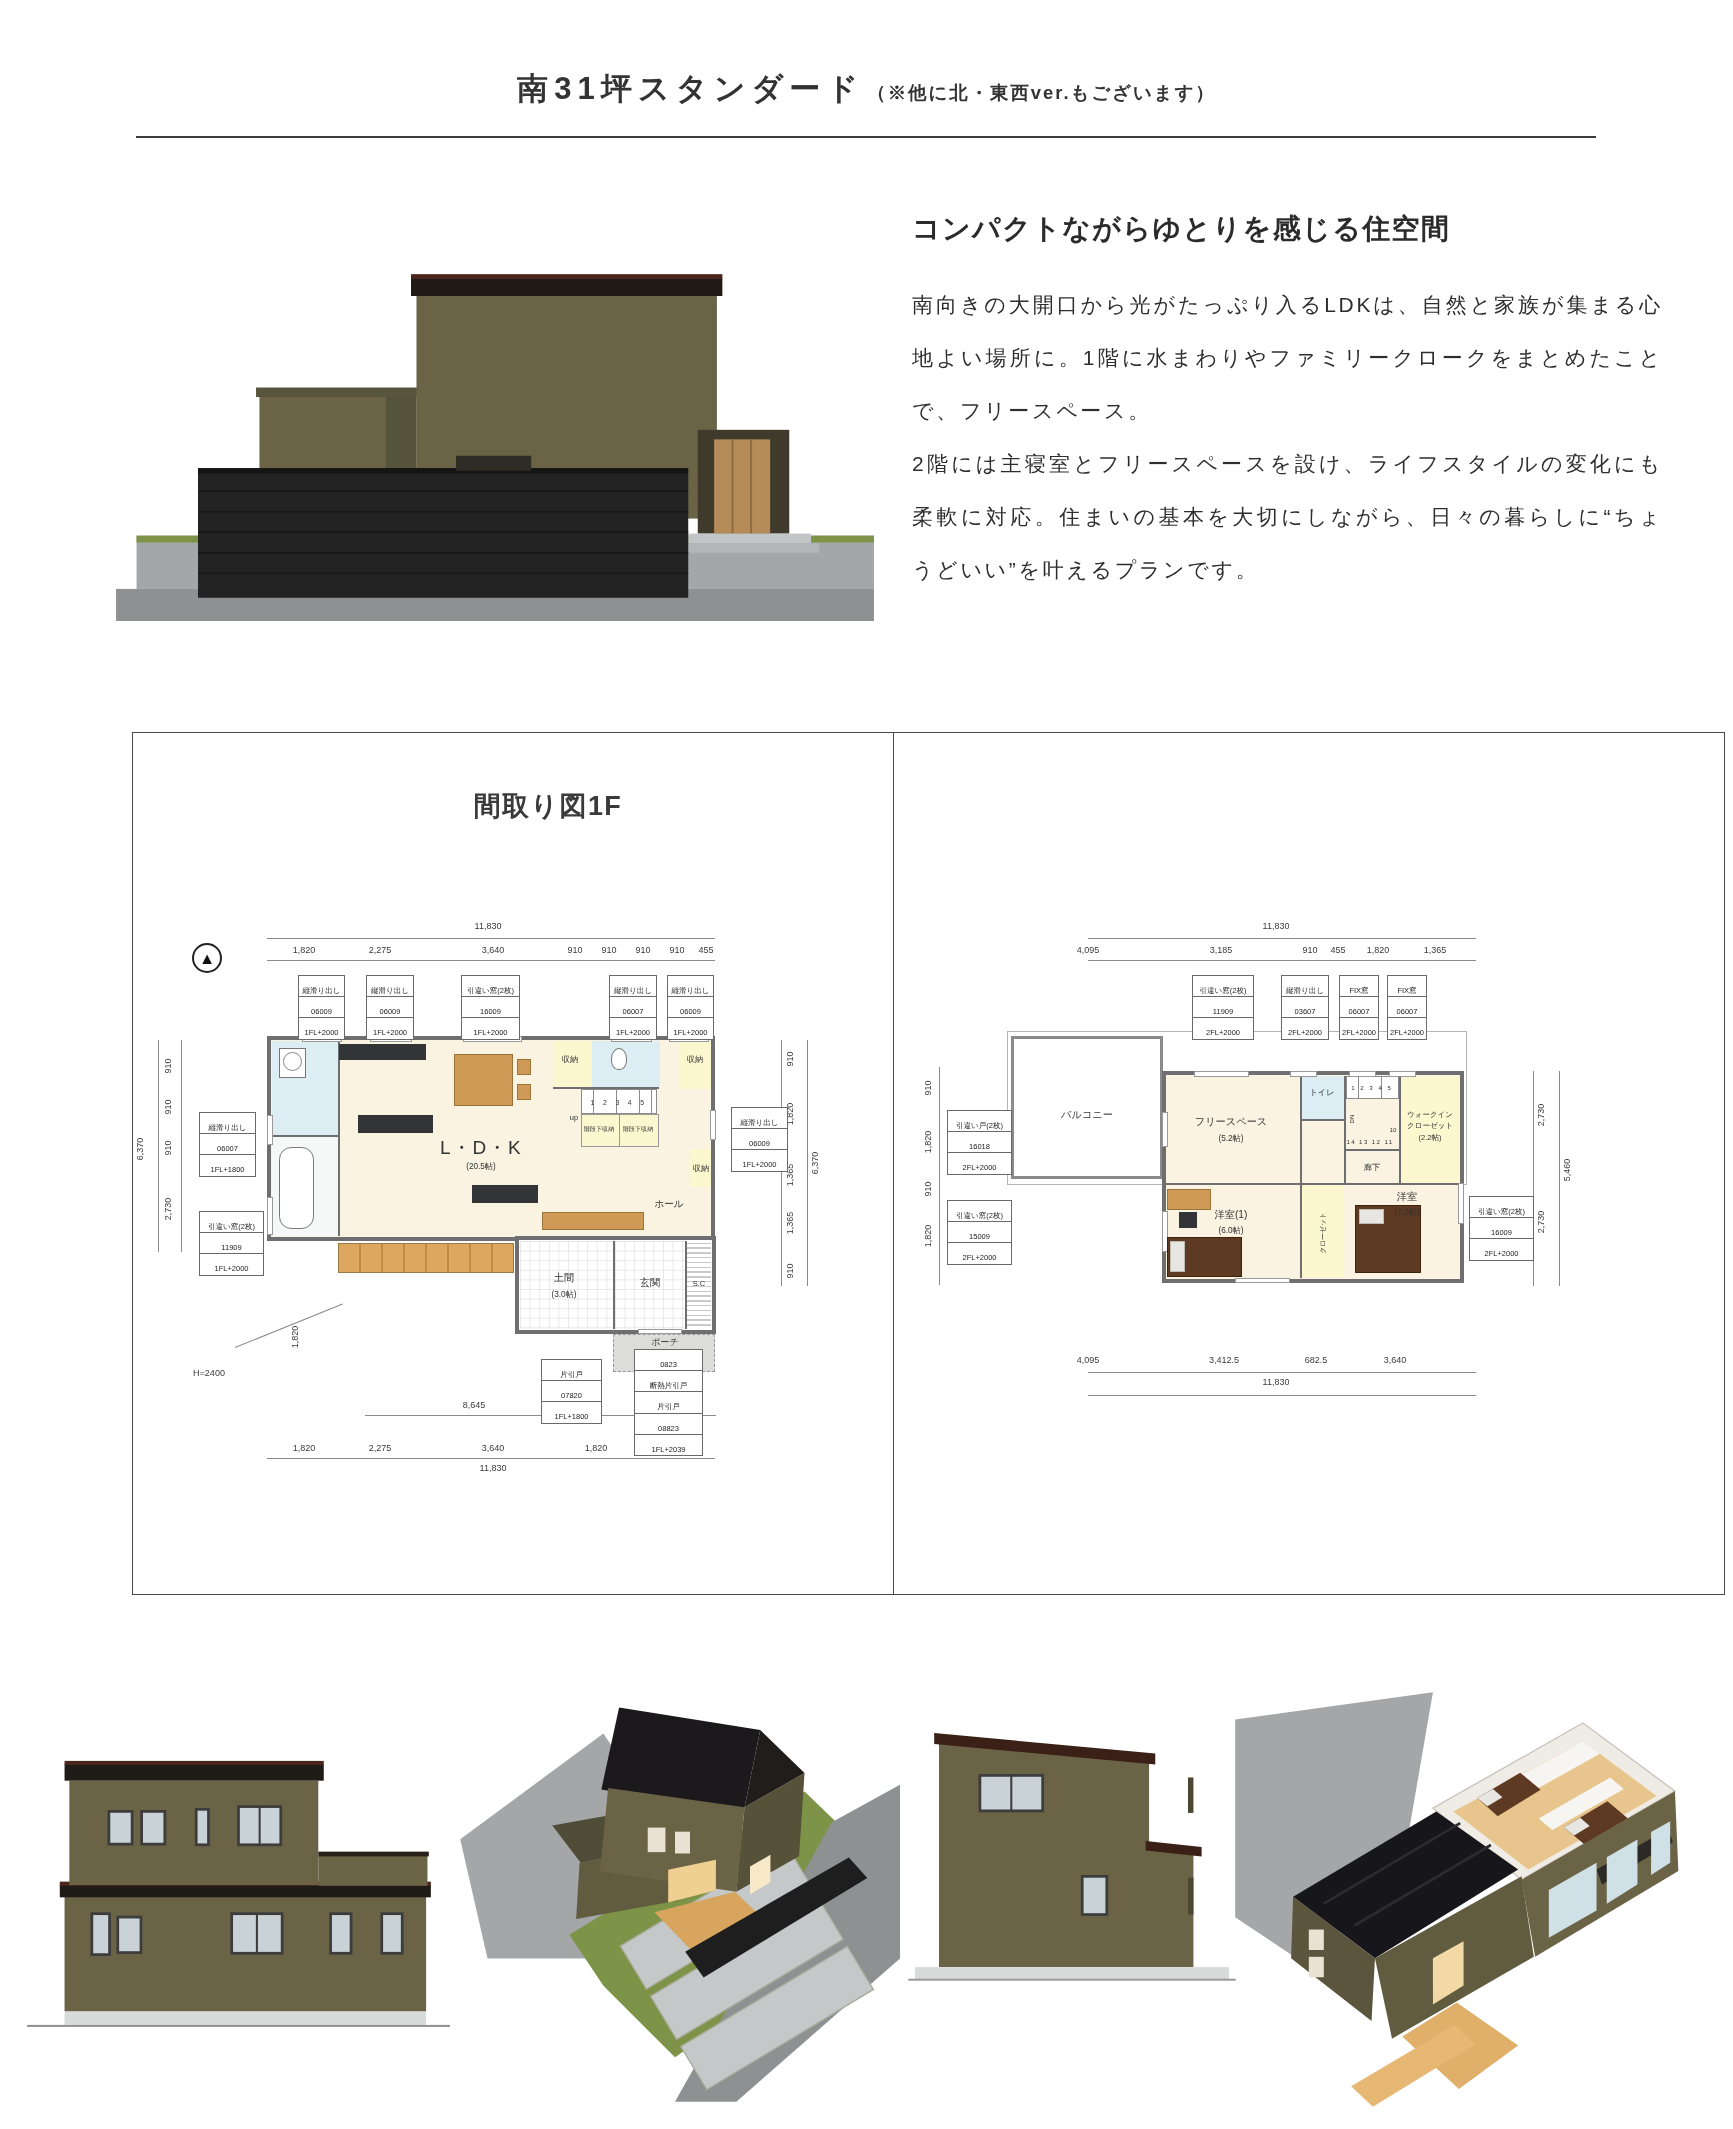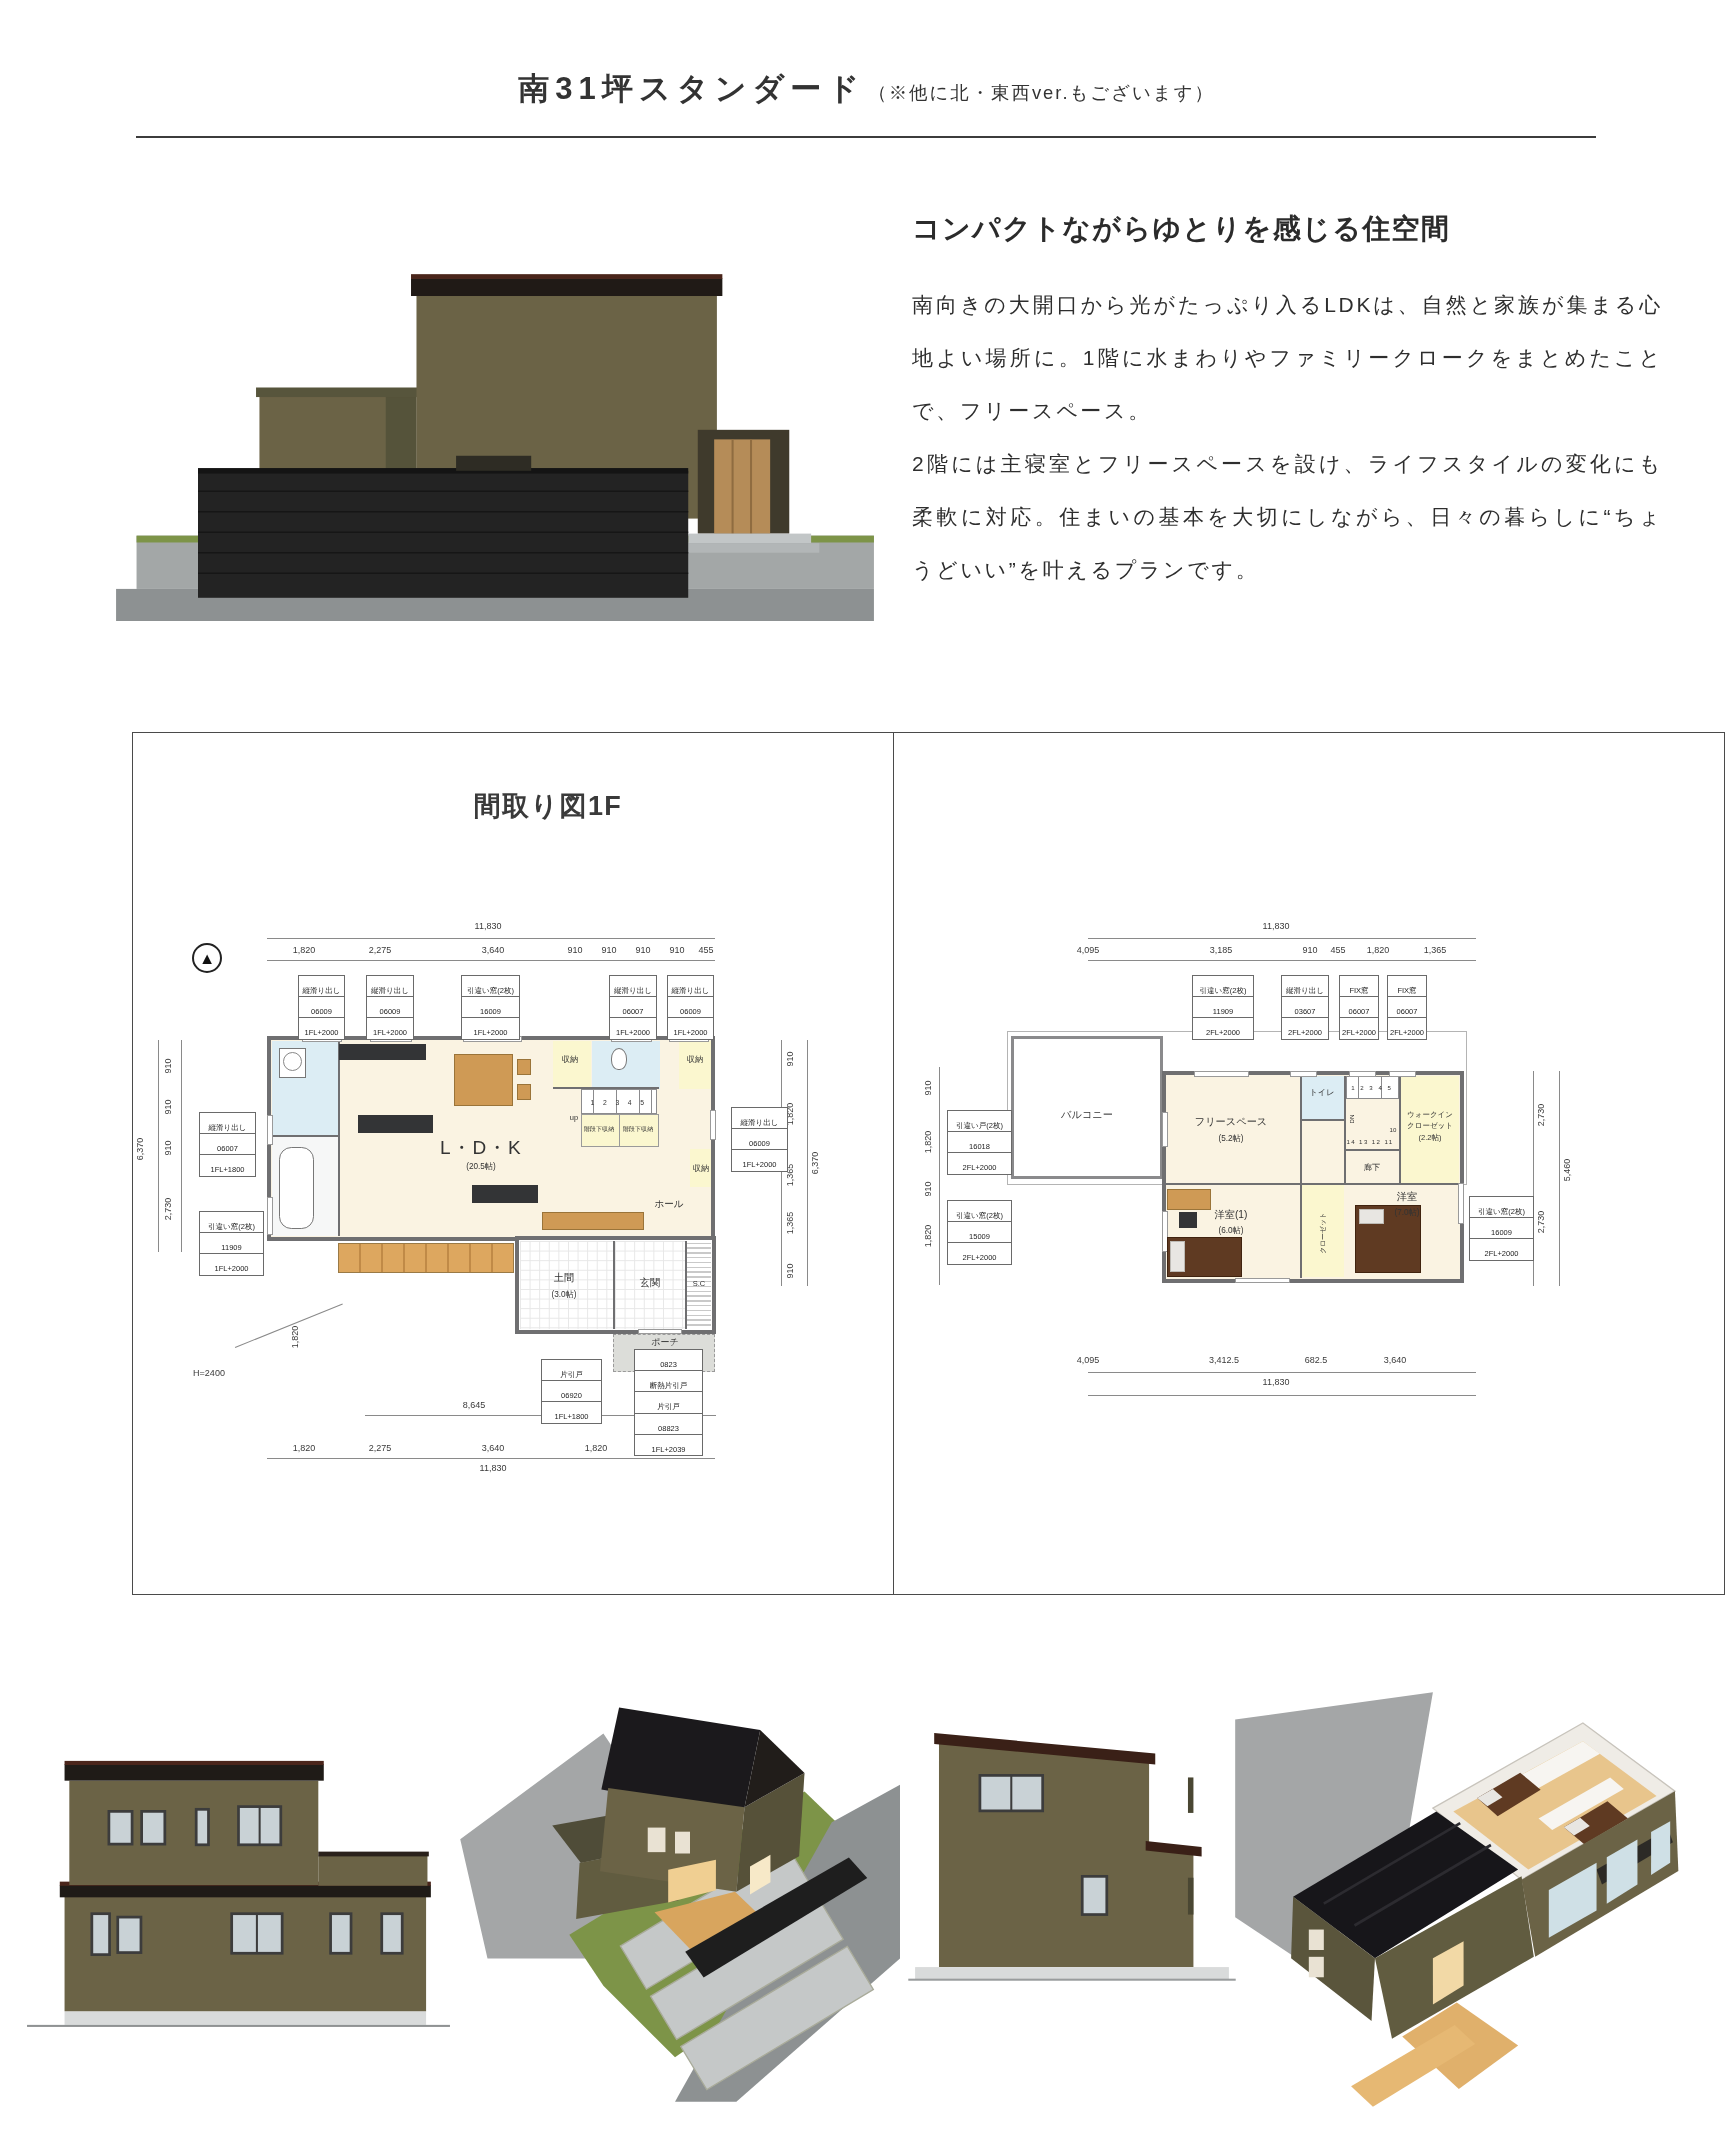--- a/index.html
+++ b/index.html
@@ -2,21 +2,21 @@
 <html style="font-size:11px"><head>
 <meta charset="utf-8">
 <style>
   html,body{margin:0;padding:0;background:#fff;}
   #page{position:relative;width:1733px;height:2129px;background:#fff;overflow:hidden;
         font-family:"Liberation Sans",sans-serif;color:#222;}
   .abs{position:absolute;}
   
   #hdr{position:absolute;top:68px;left:0;width:100%;text-align:center;white-space:nowrap;}
   #hdr .t{font-size:31px;font-weight:bold;letter-spacing:6.1px;color:#333;}
-  #hdr .n{font-size:18.4px;font-weight:normal;letter-spacing:2px;color:#333;}
+  #hdr .n{font-size:18.4px;font-weight:bold;letter-spacing:2px;color:#333;}
   #hdr-rule{position:absolute;top:136px;left:136px;width:1460px;height:2px;background:#3c3c3c;}
   
   #hero-head{position:absolute;left:912px;top:210px;font-size:28px;font-weight:bold;letter-spacing:1.4px;color:#2b2b2b;}
   #hero-body{position:absolute;left:912px;top:278px;width:751px;font-size:21px;line-height:53px;
              letter-spacing:2.7px;color:#2e2e2e;text-align:justify;}
   #hero-body p{margin:0;}
   #hero-areas{position:absolute;left:912px;top:601px;font-size:17px;line-height:30px;color:#2e2e2e;letter-spacing:0.7px;}
   
   .card{position:absolute;width:832px;height:863px;border:1.4px solid #4a4a4a;background:#fff;box-sizing:border-box;}
   .card .ptitle{position:absolute;top:55px;left:0;width:100%;text-align:center;font-size:27px;font-weight:bold;letter-spacing:1.4px;color:#3a3a3a;}
@@ -221,21 +221,21 @@
         <div>1FL+2000</div>
     </div>
     <div class="wbox" style="left:598px;top:374px;width:55px;">
       <div>縦滑り出し</div>
         <div>06009</div>
         <div>1FL+2000</div>
     </div>
 
     <div class="wbox" style="left:408px;top:626px;width:59px;">
       <div>片引戸</div>
-        <div>06920</div>
+        <div>07820</div>
         <div>1FL+1800</div>
     </div>
     <div class="wbox" style="left:501px;top:616px;width:67px;">
       <div>0823</div>
         <div>断熱片引戸</div>
         <div>片引戸</div>
         <div>08823</div>
         <div>1FL+2039</div>
     </div>
 

